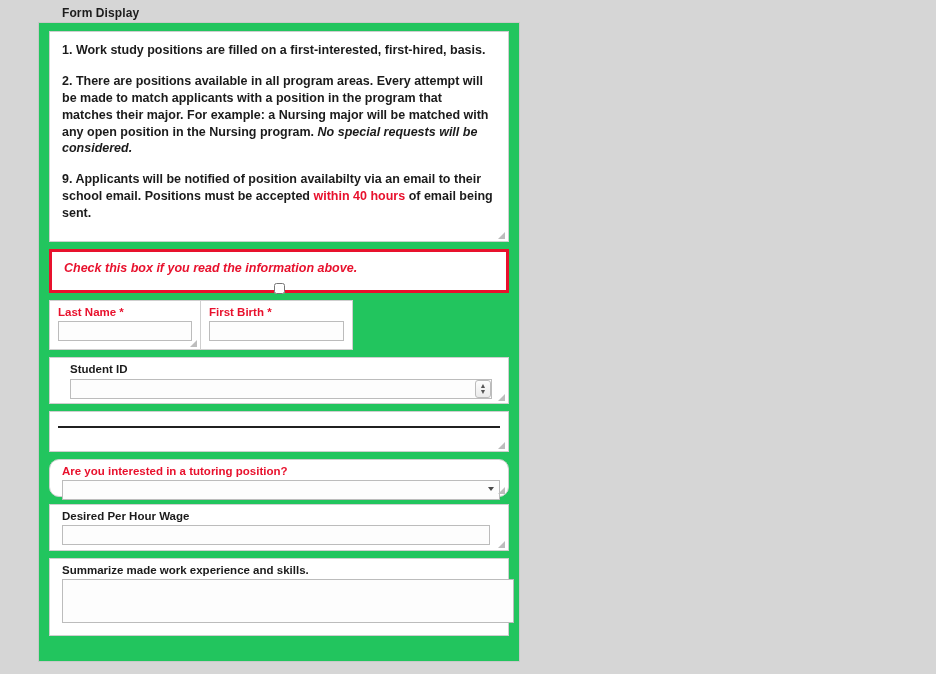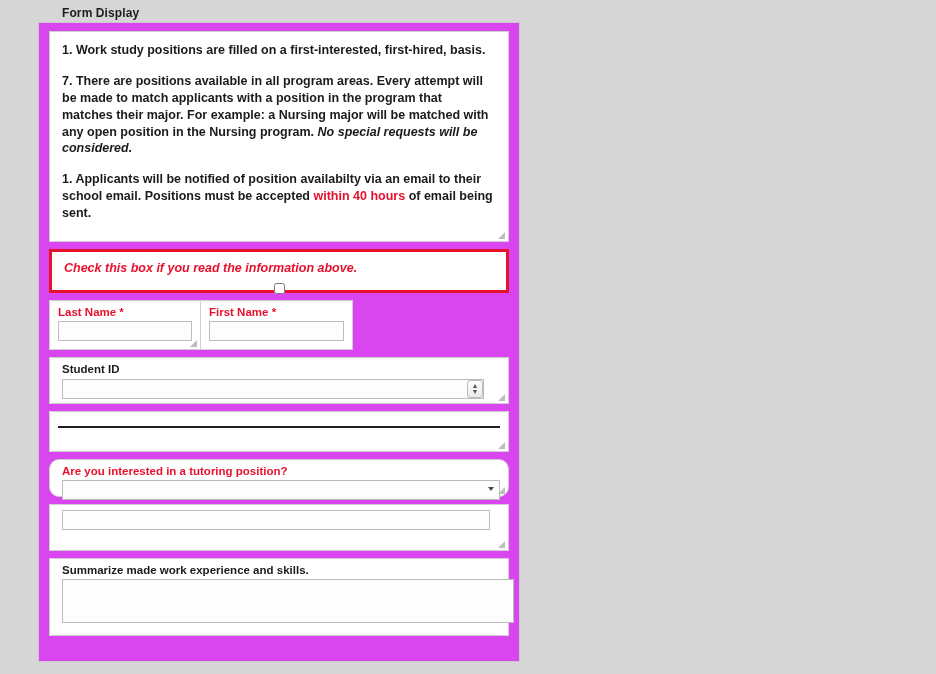--- a/index.html
+++ b/index.html
@@ -27,21 +27,21 @@
     color: #1c1c1c;
     letter-spacing: 0.1px;
     padding-left: 24px;
   }
   .form-panel {
     position: absolute;
     left: 38px;
     top: 22px;
     width: 482px;
     height: 640px;
-    background: #d946ef;
+    background: #22c55e;
     border: 1px solid #c9c9c9;
     box-sizing: border-box;
     padding: 8px 10px;
   }
   .block {
     background: #ffffff;
     border: 1px solid #cfcfcf;
     box-sizing: border-box;
     position: relative;
     margin-bottom: 7px;
@@ -151,21 +151,21 @@
     background: #fdfdfd;
     box-sizing: border-box;
     font-family: "Liberation Sans", sans-serif;
     font-size: 12px;
     padding: 1px 3px;
     color: #111;
     outline: none;
   }
 
   
-  .sid-block { height: 47px; padding: 5px 10px 0 12px; }
+  .sid-block { height: 47px; padding: 5px 10px 0 20px; }
   .sid-label { margin-bottom: 4px; }
   .spinner-wrap {
     position: relative;
     width: 422px;
     height: 20px;
   }
   .spinner-wrap .text-input { padding-right: 20px; }
   .spinner {
     position: absolute;
     right: 1px;
@@ -257,40 +257,40 @@
 <body>
 
 <div class="page">
 
   <div class="form-display-title">Form Display</div>
 
   <div class="form-panel">
 
     <div class="block instructions">
       <p>1. Work study positions are filled on a first-interested, first-hired, basis.</p>
-      <p><span>7. There are positions available in all program areas. Every attempt will be made to match applicants with a position in the program that matches their major. For example: a Nursing major will be matched with any open position in the Nursing program. </span><span class="italic">No special requests will be considered.</span></p>
-      <p><span>1. Applicants will be notified of position availabilty via an email to their school email. Positions must be accepted </span><span class="red-inline">within 40 hours</span><span> of email being sent.</span></p>
+      <p><span>2. There are positions available in all program areas. Every attempt will be made to match applicants with a position in the program that matches their major. For example: a Nursing major will be matched with any open position in the Nursing program. </span><span class="italic">No special requests will be considered.</span></p>
+      <p><span>9. Applicants will be notified of position availabilty via an email to their school email. Positions must be accepted </span><span class="red-inline">within 40 hours</span><span> of email being sent.</span></p>
       <span class="resize-grip"></span>
     </div>
 
     <div class="block ack-block">
       <span class="ack-label">Check this box if you read the information above.</span>
       <div class="ack-check-row">
         <input type="checkbox" class="ack-check" style="">
       </div>
     </div>
 
     <div class="name-row">
       <div class="name-cell cell-1">
         <span class="req-label">Last Name *</span>
         <input type="text" class="text-input" placeholder="" style="">
         <span class="resize-grip"></span>
       </div>
       <div class="name-cell cell-2">
-        <span class="req-label">First Name *</span>
+        <span class="req-label">First Birth *</span>
         <input type="text" class="text-input" placeholder="" style="">
       </div>
     </div>
 
     <div class="block sid-block">
       <span class="dark-label sid-label">Student ID</span>
       <div class="spinner-wrap">
         <input type="text" class="text-input" placeholder="" style="">
         <span class="spinner">
           <span>▲</span>
@@ -308,20 +308,21 @@
     <div class="block select-block">
       <span class="req-label">Are you interested in a tutoring position?</span>
       <div class="select-wrap">
         <select class="select-input"><option value=""></option><option value="Yes">Yes</option><option value="No">No</option></select>
         <span class="select-arrow"></span>
       </div>
       <span class="resize-grip"></span>
     </div>
 
     <div class="block wage-block">
+      <span class="dark-label">Desired Per Hour Wage</span>
       <input type="text" class="text-input wage-input" placeholder="" style="">
       <span class="resize-grip"></span>
     </div>
 
     <div class="block summary-block">
       <span class="dark-label">Summarize made work experience and skills.</span>
       <textarea class="summary-area" placeholder="" style=""></textarea>
     </div>
 
   </div>

